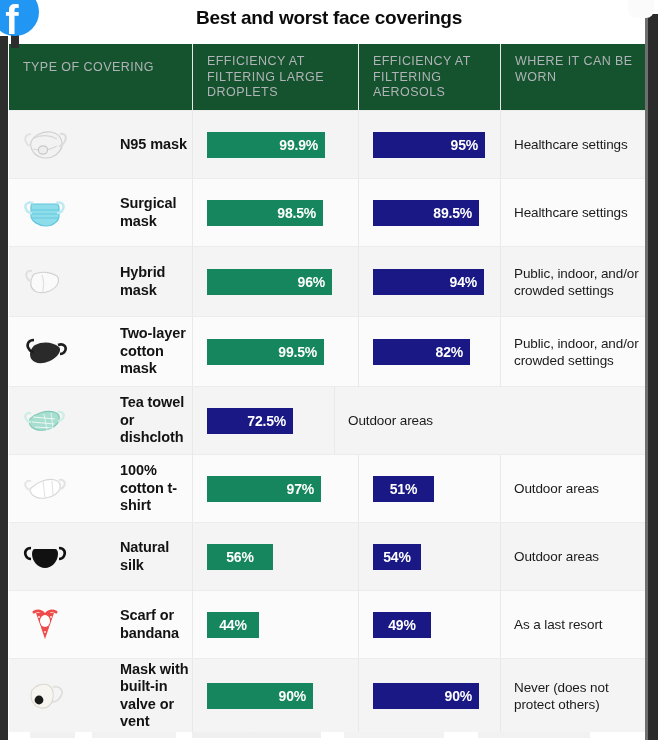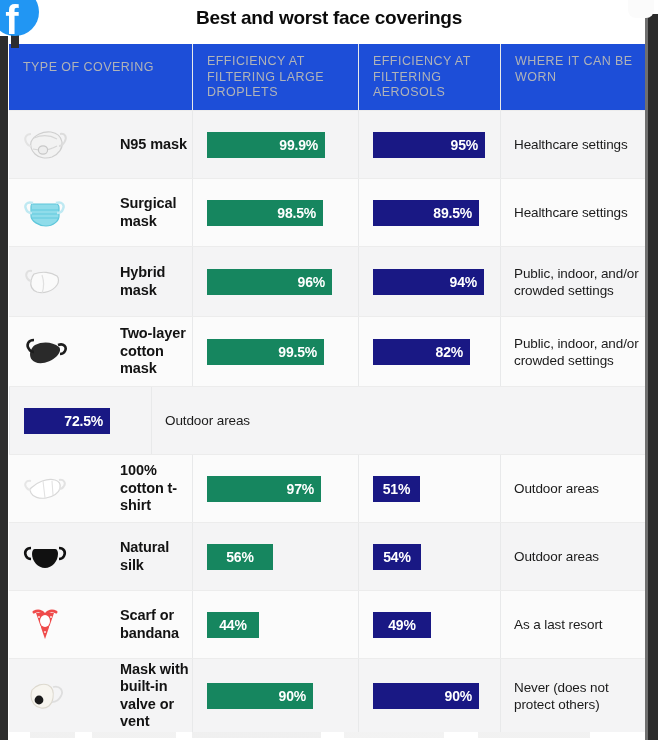--- a/index.html
+++ b/index.html
@@ -26,21 +26,21 @@
 
   .title{
     position:absolute;left:0;top:0;width:658px;height:36px;
     display:flex;align-items:center;justify-content:center;
     font-size:19px;font-weight:700;color:#0b0b0b;letter-spacing:-0.3px;
     white-space:nowrap;
   }
 
   .table{position:absolute;left:9px;top:44px;width:639px;z-index:20;}
 
-  .thead{display:flex;height:66px;background:#1d4ed8;}
+  .thead{display:flex;height:66px;background:#14532d;}
   .th{
     font-size:12.5px;line-height:15.5px;letter-spacing:0.45px;
     color:#b0b3b8;font-weight:400;
     padding:16px 10px 0 14px;box-sizing:border-box;
     display:block;
   }
   .th.t2,.th.t3,.th.t4{border-left:1px solid #e8e9ea;padding-top:10px;}
 
   .col1{width:183px;flex:0 0 183px;}
   .col2{width:166px;flex:0 0 166px;}
@@ -207,20 +207,32 @@
           <div class="cell c3 col3">
             <span class="bar blue" style="width:97px">
               <span>82%</span>
             </span>
           </div>
           <div class="cell c4 col4">
             <span class="where">Public, indoor, and/or crowded settings</span>
           </div>
         </div>
         <div class="row odd" style="min-height: 67px;">
+          <div class="cell c1 col1">
+            <span class="icon-wrap">
+              <svg width="46" height="40" viewBox="0 0 46 40">
+      <path d="M8 18c6-6 16-9 24-7 4 1 6 4 5 8-1 5-7 9-14 10-7 1-13-1-15-5-1-2-1-4 0-6z" fill="#a8ded0" stroke="#7fcab6" stroke-width="1.1"></path>
+      <path d="M11 16l22 2M10 21l22 2M13 26l18 1" fill="none" stroke="#ffffff" stroke-width=".9" opacity=".85"></path>
+      <path d="M22 13l3 16M29 12l2 15" fill="none" stroke="#ffffff" stroke-width=".9" opacity=".7"></path>
+      <path d="M36 11c5-1 7 3 5 6-1 2-3 3-5 3" fill="none" stroke="#cdeee5" stroke-width="2.2"></path>
+      <path d="M9 12C4 11 2 15 4 18c1 2 3 3 5 3" fill="none" stroke="#cdeee5" stroke-width="2.2"></path>
+    </svg>
+            </span>
+            <span class="cov-name">Tea towel or dishcloth</span>
+          </div>
           <div class="cell c3 col3">
             <span class="bar blue" style="width:86px">
               <span>72.5%</span>
             </span>
           </div>
           <div class="cell c4 col4">
             <span class="where">Outdoor areas</span>
           </div>
         </div>
         <div class="row even" style="min-height: 67px;">
@@ -234,21 +246,21 @@
     </svg>
             </span>
             <span class="cov-name">100% cotton t-shirt</span>
           </div>
           <div class="cell c2 col2">
             <span class="bar green" style="width:114px">
               <span>97%</span>
             </span>
           </div>
           <div class="cell c3 col3">
-            <span class="bar blue small" style="width:47px">
+            <span class="bar blue small" style="width:61px">
               <span>51%</span>
             </span>
           </div>
           <div class="cell c4 col4">
             <span class="where">Outdoor areas</span>
           </div>
         </div>
         <div class="row odd" style="min-height: 67px;">
           <div class="cell c1 col1">
             <span class="icon-wrap">

